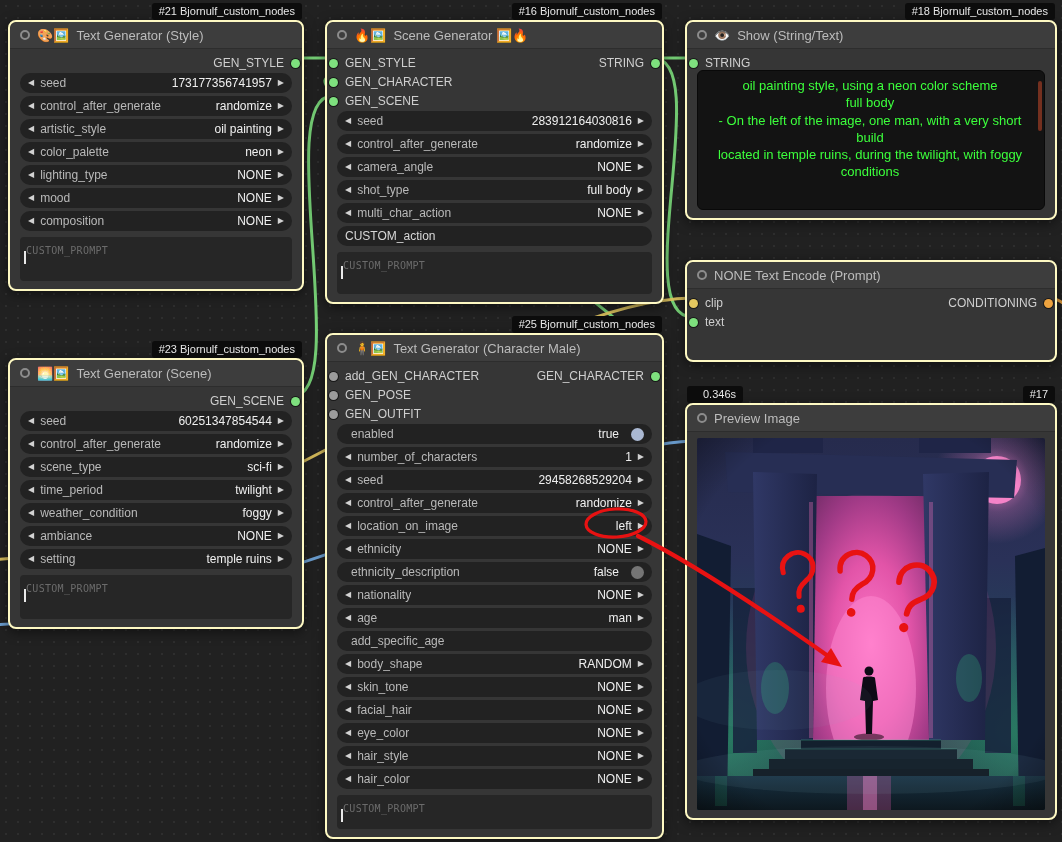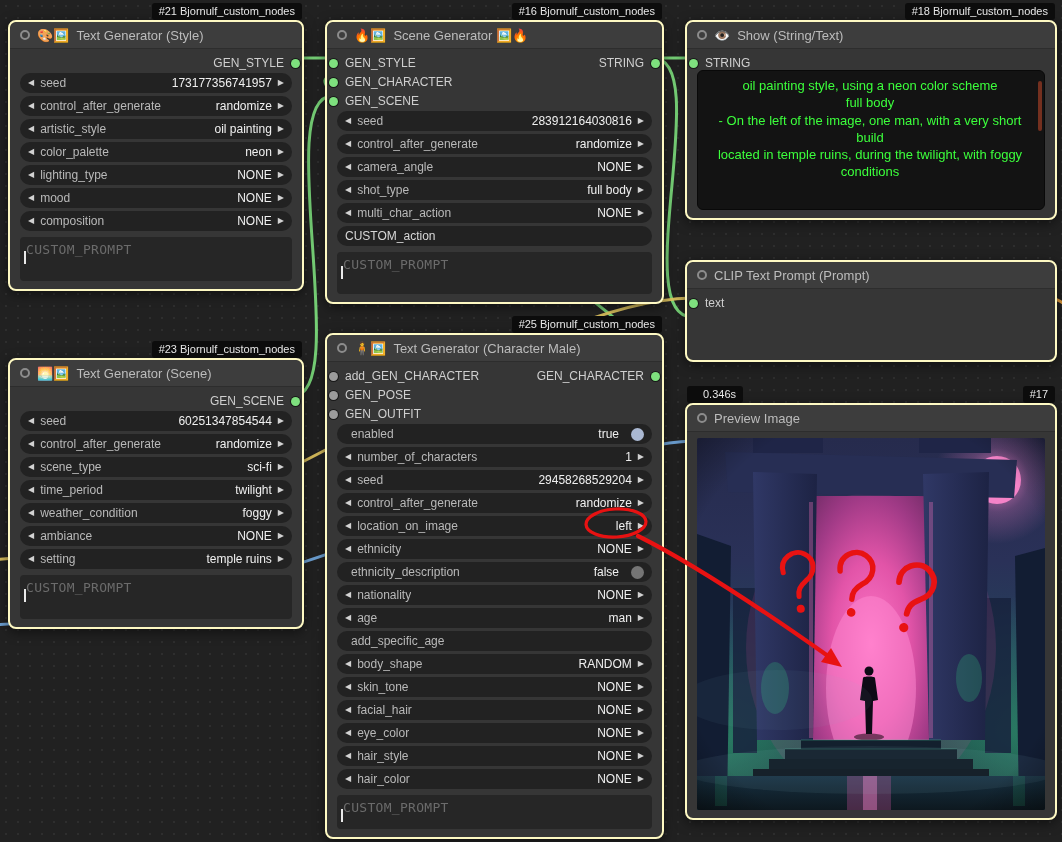--- a/index.html
+++ b/index.html
@@ -46,21 +46,21 @@
   .widget .wlabel{margin:8px 6px;color:#b9b9b9;white-space:nowrap;overflow:hidden;}
   .widget .wvalue{margin-left:auto;margin-right:6px;color:#f0f0f0;white-space:nowrap;}
   .widget.button{justify-content:flex-start;}
   .widget .wbtn{color:#d8d8d8;}
   .widget .knob{width:13px;height:13px;border-radius:50%;margin-left:6px;flex:none;}
   .widget .knob.on{background:#aab8d2;}
   .widget .knob.off{background:#757575;}
   .prompt{
     margin-top:6px;background:#262626;border-radius:4px;position:relative;padding:3px 6px;box-sizing:border-box;
   }
-  .prompt .plabel{font-family:"DejaVu Sans Mono",monospace;font-size:13px;color:#6b6b6b;letter-spacing:.3px;}
+  .prompt .plabel{font-family:"DejaVu Sans Mono",monospace;font-size:10px;color:#6b6b6b;letter-spacing:.3px;}
   .prompt .caret{position:absolute;left:4px;top:14px;width:2px;height:13px;background:#e9e9e9;}
   .prompt.h44{height:44px;} .prompt.h42{height:42px;} .prompt.h34{height:34px;}
   .show-text{
     background:#131313;border:1px solid #090909;border-radius:6px;
     padding:6px 12px 6px 10px;font-size:13px;line-height:1.33;color:var(--show-green,#3cff3c);
     white-space:pre-wrap;height:140px;box-sizing:border-box;position:relative;overflow:hidden;text-align:center;
   }
   .show-scrollbar{position:absolute;right:3px;top:7px;width:4px;height:50px;background:#74301f;border-radius:2px;}
   .preview-img{margin-top:4px;width:348px;height:372px;border-radius:2px;overflow:hidden;}
   .preview-img svg{display:block;}
@@ -258,24 +258,34 @@
 - On the left of the image, one man, with a very short build
 located in temple ruins, during the twilight, with foggy conditions</div>
       <span class="show-scrollbar" style="position:absolute;right:13px;top:32px;"></span>
     </div>
   </div>
 
   <div class="node" id="node-clip">
 
     <div class="title">
       <span class="collapse"></span>
-      <span>CLIP Text Prompt (Prompt)</span>
+      <span>NONE Text Encode (Prompt)</span>
     </div>
     <div class="body">
       <div>
+          <div class="slot-row">
+            <div class="slot-in">
+              <span class="dot" style="background: rgb(227, 199, 95);"></span>
+              <span>clip</span>
+            </div>
+            <div class="slot-out">
+              <span>CONDITIONING</span>
+              <span class="dot" style="background: rgb(237, 163, 63);"></span>
+            </div>
+          </div>
           <div class="slot-row">
             <div class="slot-in">
               <span class="dot" style="background: rgb(126, 224, 126);"></span>
               <span>text</span>
             </div>
           </div>
         </div>
     </div>
   </div>
 

